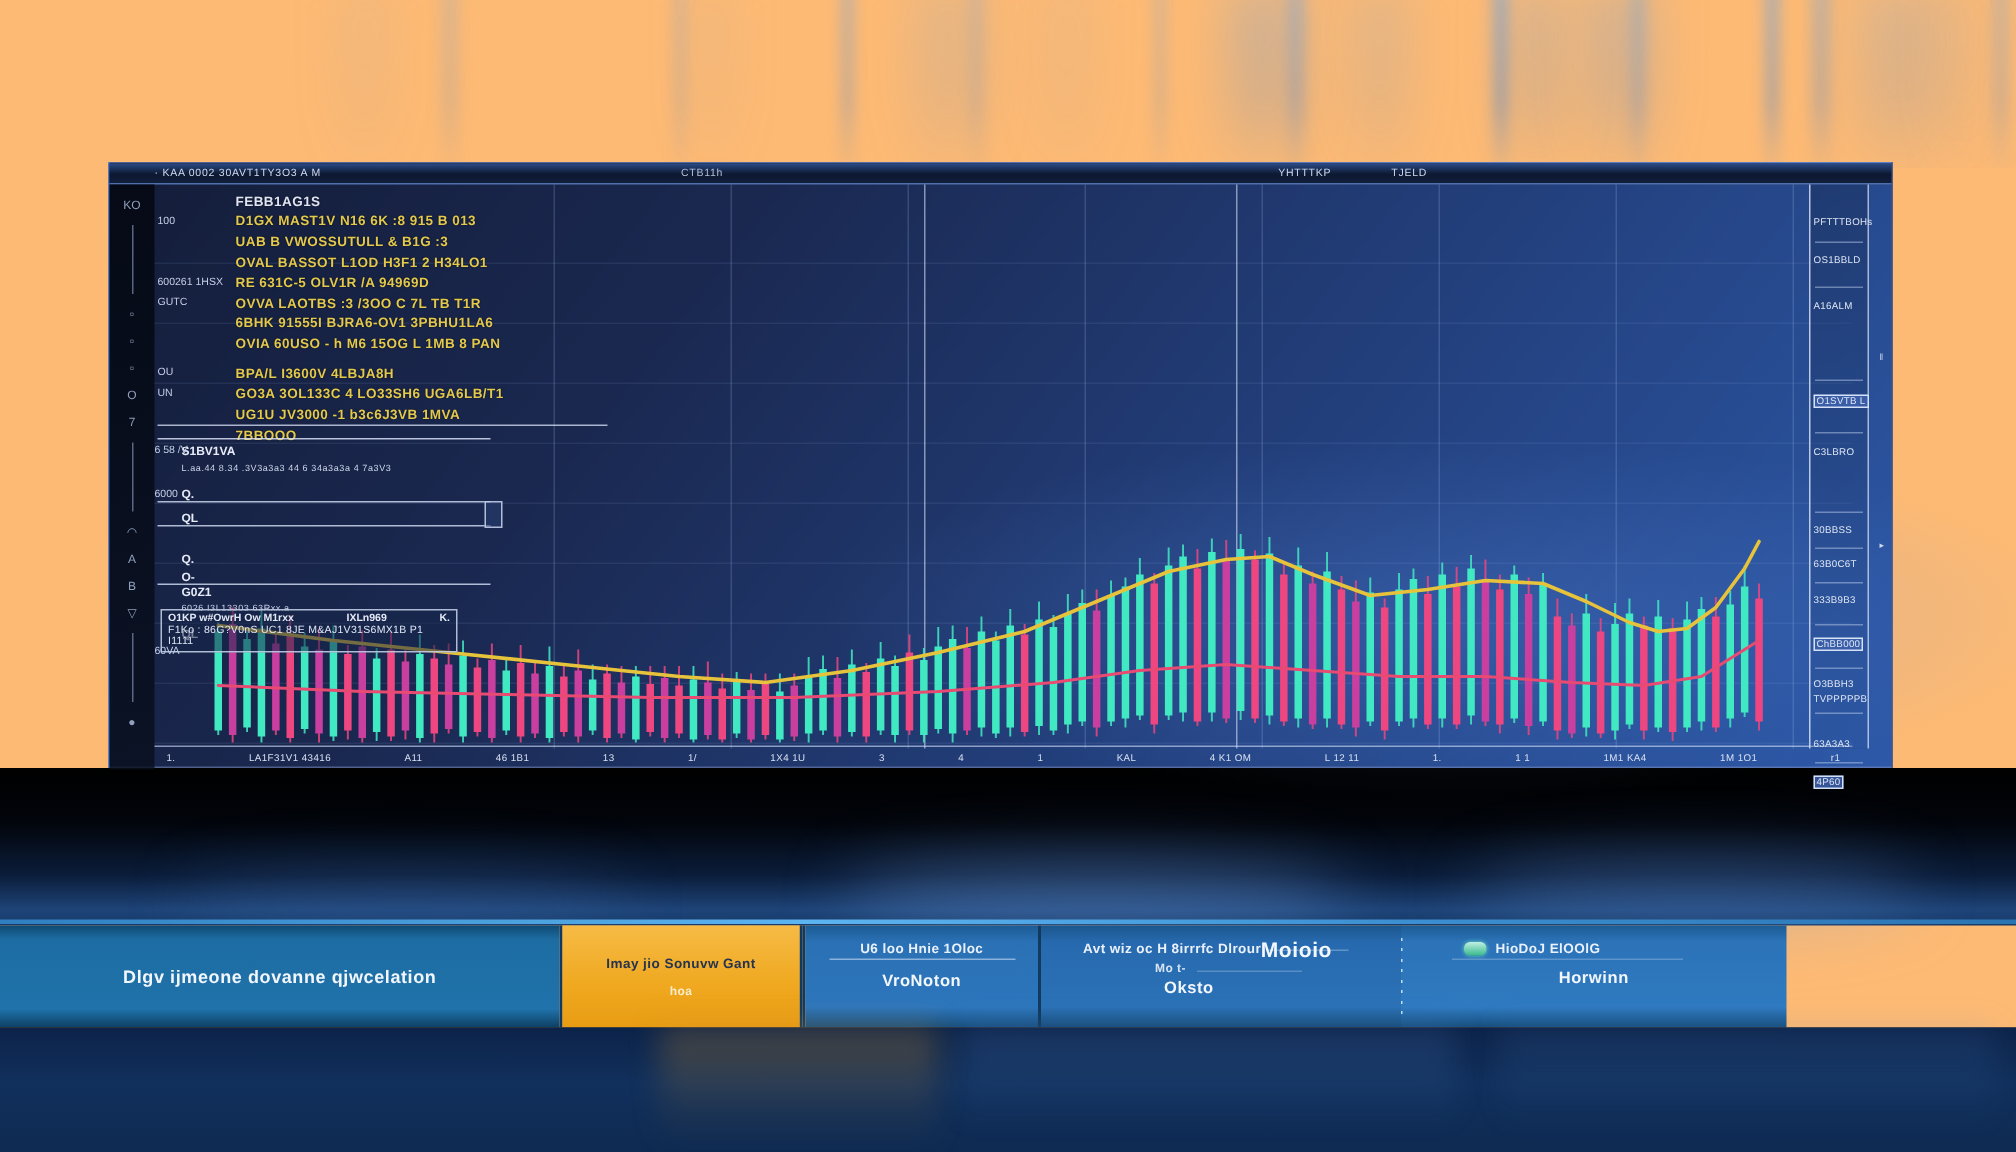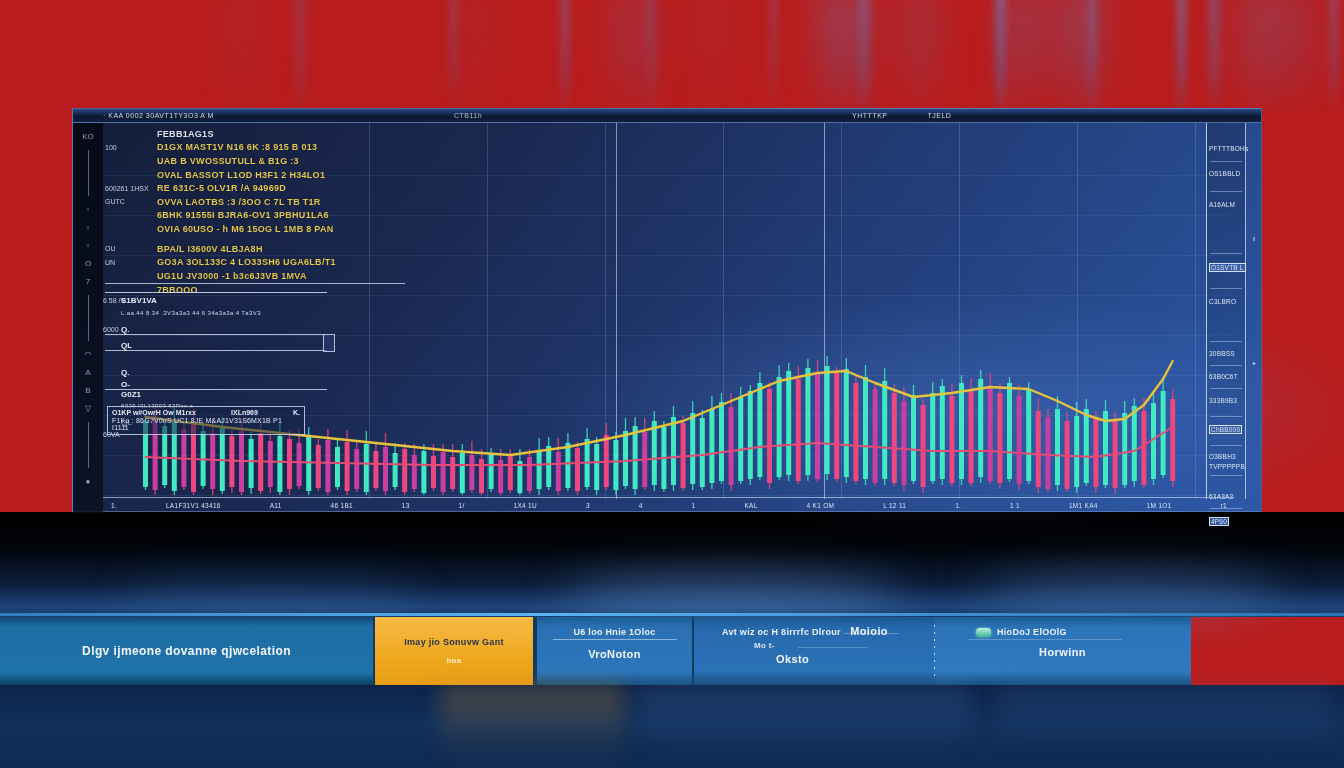--- a/index.html
+++ b/index.html
@@ -1,16 +1,16 @@
 <!DOCTYPE html>
 <html><head>
 <meta charset="utf-8">
 <style>
   html,body{margin:0;padding:0;background:#000;}
-  #screen{position:relative;width:1344px;height:768px;overflow:hidden;background:#b91c1c;
+  #screen{position:relative;width:1344px;height:768px;overflow:hidden;background:#fdba74;
     font-family:"Liberation Sans",sans-serif;}
   
   #backdrop-top{position:absolute;left:0;top:0;width:1344px;height:112px;overflow:hidden;}
   .streak{position:absolute;top:-10px;height:130px;filter:blur(5px);}
   .streak.soft{filter:blur(18px);}
   
   #floor-mid{position:absolute;left:0;top:512px;width:1344px;height:105px;
     background:linear-gradient(180deg,#000 0%,#02050b 35%,#0b1d3a 68%,#1e4478 90%,#173a69 100%);}
   .floor-glow{position:absolute;border-radius:50%;filter:blur(22px);}
   #floor-bottom{position:absolute;left:0;top:685px;width:1344px;height:83px;
@@ -548,24 +548,24 @@
       <div class="seg-divider"></div>
       <div class="seg" style="width: 155px; background: linear-gradient(rgb(28, 92, 148) 0%, rgb(42, 112, 180) 16%, rgb(45, 118, 188) 80%, rgb(23, 78, 124) 100%); display: flex; flex-direction: column; align-items: center;">
         <span class="l1" style="margin-top: 10px;">U6 loo Hnie 1Oloc</span>
         <div class="hrule" style="width: 80%; margin-top: 2px;"></div>
         <span class="l2" style="margin-top: 8px;">VroNoton</span>
       </div>
       <div class="seg-divider"></div>
       <div class="seg" style="width: 240px; background: linear-gradient(rgb(27, 87, 141) 0%, rgb(39, 105, 174) 16%, rgb(43, 114, 182) 80%, rgb(21, 74, 118) 100%);">
         <span class="l1" style="position: absolute; left: 28px; top: 10px;">Avt wiz oc H 8irrrfc Dlrour</span>
         <div class="hrule" style="position: absolute; left: 150px; top: 16px; width: 55px; opacity: 0.6;"></div>
-        <span class="l1" style="position: absolute; left: 60px; top: 24px; font-size: 8px; opacity: 0.9;">Mo t-</span>
+        <span class="l1" style="position: absolute; left: 76px; top: 24px; font-size: 8px; opacity: 0.9;">Mo t-</span>
         <div class="hrule" style="position: absolute; left: 104px; top: 30px; width: 70px; opacity: 0.5;"></div>
         <span class="l2" style="position: absolute; left: 82px; top: 36px;">Oksto</span>
-        <span class="l2" style="position: absolute; right: 46px; top: 8px; font-size: 11px; margin-left: 19px;">Moioio</span>
+        <span class="l2" style="position: absolute; right: 46px; top: 8px; font-size: 14px; margin-left: 19px;">Moioio</span>
       </div>
       <div class="seg" style="width: 257px; background: linear-gradient(rgb(28, 92, 148) 0%, rgb(44, 115, 184) 16%, rgb(47, 122, 192) 80%, rgb(23, 78, 124) 100%);">
         <div class="vdots"></div>
         <div style="display: flex; align-items: center; margin: 10px 0px 0px 14px; padding-left: 28px;">
           <div id="greenpill"></div>
           <span class="l1">HioDoJ ElOOlG</span>
         </div>
         <div class="hrule" style="width: 60%; margin: 2px 0px 0px 34px; opacity: 0.5;"></div>
         <span class="l2" style="display: block; text-align: center; margin-top: 6px;">Horwinn</span>
       </div>

